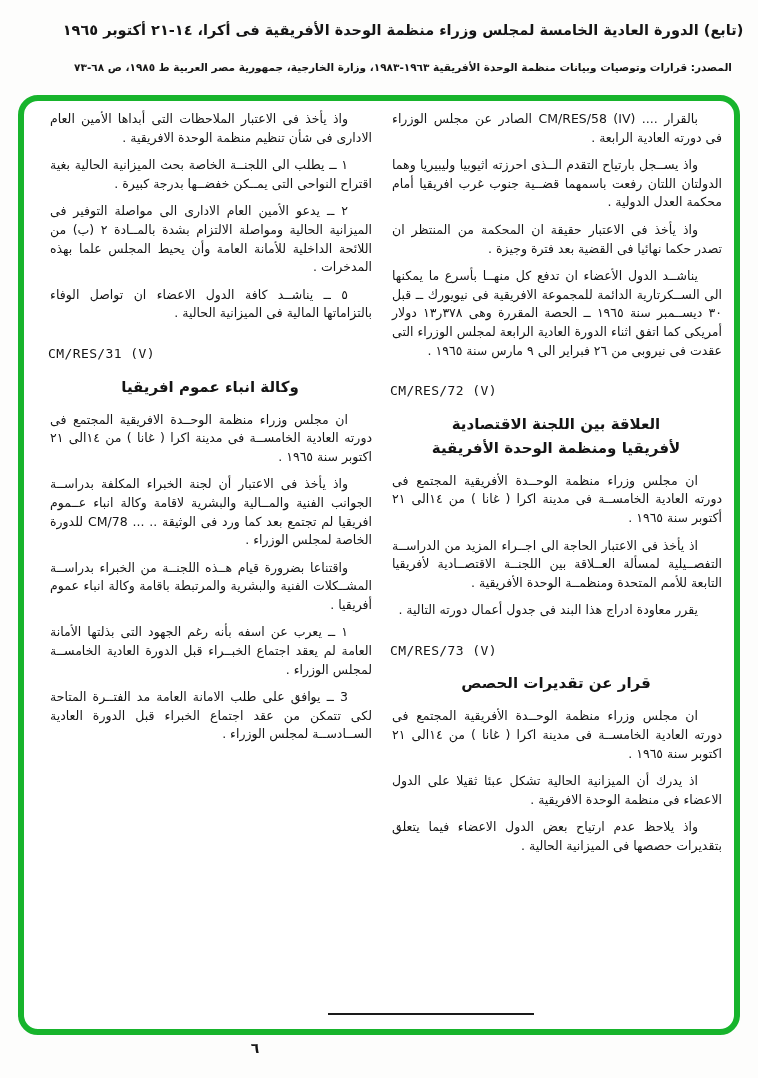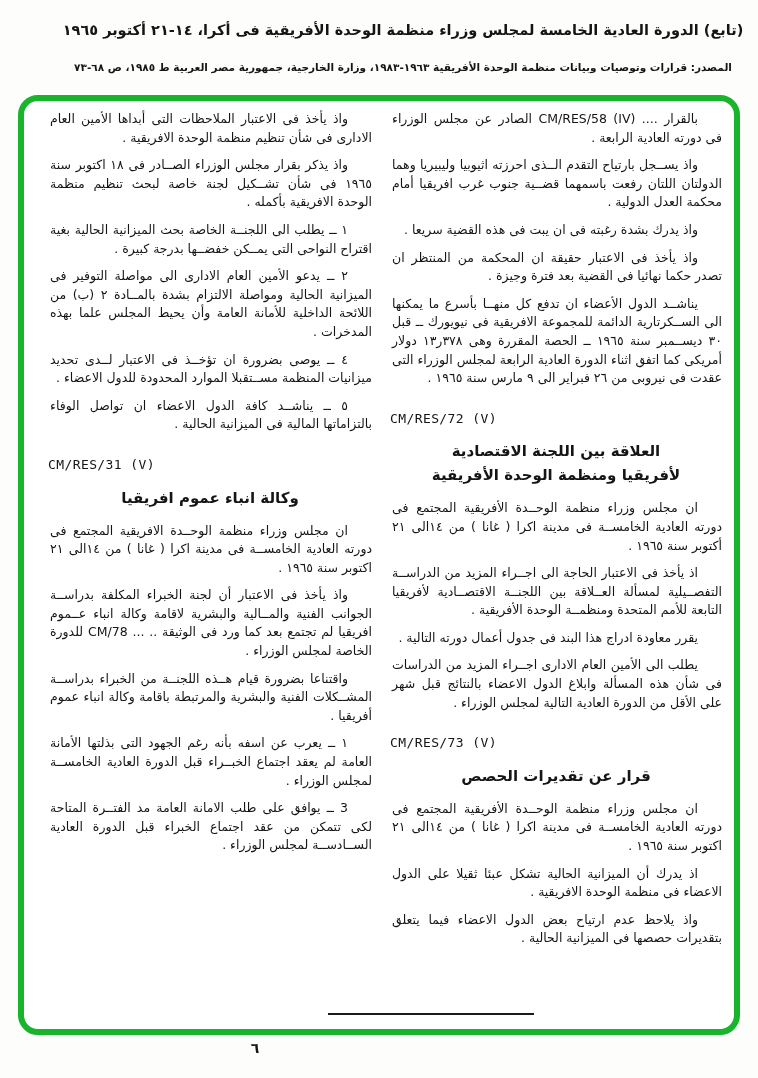--- a/index.html
+++ b/index.html
@@ -81,43 +81,39 @@
   <div class="h-title">(تابع) الدورة العادية الخامسة لمجلس وزراء منظمة الوحدة الأفريقية فى أكرا، ١٤-٢١ أكتوبر ١٩٦٥</div>
   <div class="h-source">المصدر: قرارات وتوصيات وبيانات منظمة الوحدة الأفريقية ١٩٦٣-١٩٨٣، وزارة الخارجية، جمهورية مصر العربية ط ١٩٨٥، ص ٦٨-٧٣</div>
 </div>
 
 <div class="green-box" style="border-color: rgb(23, 180, 44);">
   <div class="columns">
     <div class="col col-right">
 
     <div class="block block-paragraph">بالقرار .... CM/RES/58 (IV) الصادر عن مجلس الوزراء فى دورته العادية الرابعة .</div>
         <div class="block block-paragraph">واذ يســجل بارتياح التقدم الــذى احرزته اثيوبيا وليبيريا وهما الدولتان اللتان رفعت باسمهما قضــية جنوب غرب افريقيا أمام محكمة العدل الدولية .</div>
-        <div class="block block-paragraph">واذ يدرك بشدة رغبته فى ان يبت فى هذه القضية سريعا .</div>
         <div class="block block-paragraph">واذ يأخذ فى الاعتبار حقيقة ان المحكمة من المنتظر ان تصدر حكما نهائيا فى القضية بعد فترة وجيزة .</div>
         <div class="block block-paragraph">يناشــد الدول الأعضاء ان تدفع كل منهــا بأسرع ما يمكنها الى الســكرتارية الدائمة للمجموعة الافريقية فى نيويورك ــ قبل ٣٠ ديســمبر سنة ١٩٦٥ ــ الحصة المقررة وهى ٣٧٨ر١٣ دولار أمريكى كما اتفق اثناء الدورة العادية الرابعة لمجلس الوزراء التى عقدت فى نيروبى من ٢٦ فبراير الى ٩ مارس سنة ١٩٦٥ .</div>
         <div class="block block-code">CM/RES/72 (V)</div>
         <div class="block block-title">العلاقة بين اللجنة الاقتصادية
 لأفريقيا ومنظمة الوحدة الأفريقية</div>
         <div class="block block-paragraph">ان مجلس وزراء منظمة الوحــدة الأفريقية المجتمع فى دورته العادية الخامســة فى مدينة اكرا ( غانا ) من ١٤الى ٢١ أكتوبر سنة ١٩٦٥ .</div>
         <div class="block block-paragraph">اذ يأخذ فى الاعتبار الحاجة الى اجــراء المزيد من الدراســة التفصــيلية لمسألة العــلاقة بين اللجنــة الاقتصــادية لأفريقيا التابعة للأمم المتحدة ومنظمــة الوحدة الأفريقية .</div>
         <div class="block block-paragraph">يقرر معاودة ادراج هذا البند فى جدول أعمال دورته التالية .</div>
-        <div class="block block-paragraph">يطلب الى الأمين العام الادارى اجــراء المزيد من الدراسات فى شأن هذه المسألة وابلاغ الدول الاعضاء بالنتائج قبل شهر على الأقل من الدورة العادية التالية لمجلس الوزراء .</div>
         <div class="block block-code">CM/RES/73 (V)</div>
         <div class="block block-title">قرار عن تقديرات الحصص</div>
         <div class="block block-paragraph">ان مجلس وزراء منظمة الوحــدة الأفريقية المجتمع فى دورته العادية الخامســة فى مدينة اكرا ( غانا ) من ١٤الى ٢١ اكتوبر سنة ١٩٦٥ .</div>
         <div class="block block-paragraph">اذ يدرك أن الميزانية الحالية تشكل عبئا ثقيلا على الدول الاعضاء فى منظمة الوحدة الافريقية .</div>
         <div class="block block-paragraph">واذ يلاحظ عدم ارتياح بعض الدول الاعضاء فيما يتعلق بتقديرات حصصها فى الميزانية الحالية .</div>
       </div>
     <div class="col col-left">
 
     <div class="block block-paragraph">واذ يأخذ فى الاعتبار الملاحظات التى أبداها الأمين العام الادارى فى شأن تنظيم منظمة الوحدة الافريقية .</div>
-        <div class="block block-paragraph">واذ يذكر بقرار مجلس الوزراء الصــادر فى ١٨ اكتوبر سنة ١٩٦٥ فى شأن تشــكيل لجنة خاصة لبحث تنظيم منظمة الوحدة الافريقية بأكمله .</div>
         <div class="block block-paragraph">١ ــ يطلب الى اللجنــة الخاصة بحث الميزانية الحالية بغية اقتراح النواحى التى يمــكن خفضــها بدرجة كبيرة .</div>
         <div class="block block-paragraph">٢ ــ يدعو الأمين العام الادارى الى مواصلة التوفير فى الميزانية الحالية ومواصلة الالتزام بشدة بالمــادة ٢ (ب) من اللائحة الداخلية للأمانة العامة وأن يحيط المجلس علما بهذه المدخرات .</div>
-        <div class="block block-paragraph">٤ ــ يوصى بضرورة ان تؤخــذ فى الاعتبار لــدى تحديد ميزانيات المنظمة مســتقبلا الموارد المحدودة للدول الاعضاء .</div>
         <div class="block block-paragraph">٥ ــ يناشــد كافة الدول الاعضاء ان تواصل الوفاء بالتزاماتها المالية فى الميزانية الحالية .</div>
         <div class="block block-code">CM/RES/31 (V)</div>
         <div class="block block-title">وكالة انباء عموم افريقيا</div>
         <div class="block block-paragraph">ان مجلس وزراء منظمة الوحــدة الافريقية المجتمع فى دورته العادية الخامســة فى مدينة اكرا ( غانا ) من ١٤الى ٢١ اكتوبر سنة ١٩٦٥ .</div>
         <div class="block block-paragraph">واذ يأخذ فى الاعتبار أن لجنة الخبراء المكلفة بدراســة الجوانب الفنية والمــالية والبشرية لاقامة وكالة انباء عــموم افريقيا لم تجتمع بعد كما ورد فى الوثيقة .. ... CM/78 للدورة الخاصة لمجلس الوزراء .</div>
         <div class="block block-paragraph">واقتناعا بضرورة قيام هــذه اللجنــة من الخبراء بدراســة المشــكلات الفنية والبشرية والمرتبطة باقامة وكالة انباء عموم أفريقيا .</div>
         <div class="block block-paragraph">١ ــ يعرب عن اسفه بأنه رغم الجهود التى بذلتها الأمانة العامة لم يعقد اجتماع الخبــراء قبل الدورة العادية الخامســة لمجلس الوزراء .</div>
         <div class="block block-paragraph">3 ــ يوافق على طلب الامانة العامة مد الفتــرة المتاحة لكى تتمكن من عقد اجتماع الخبراء قبل الدورة العادية الســادســة لمجلس الوزراء .</div>
       </div>
   </div>

